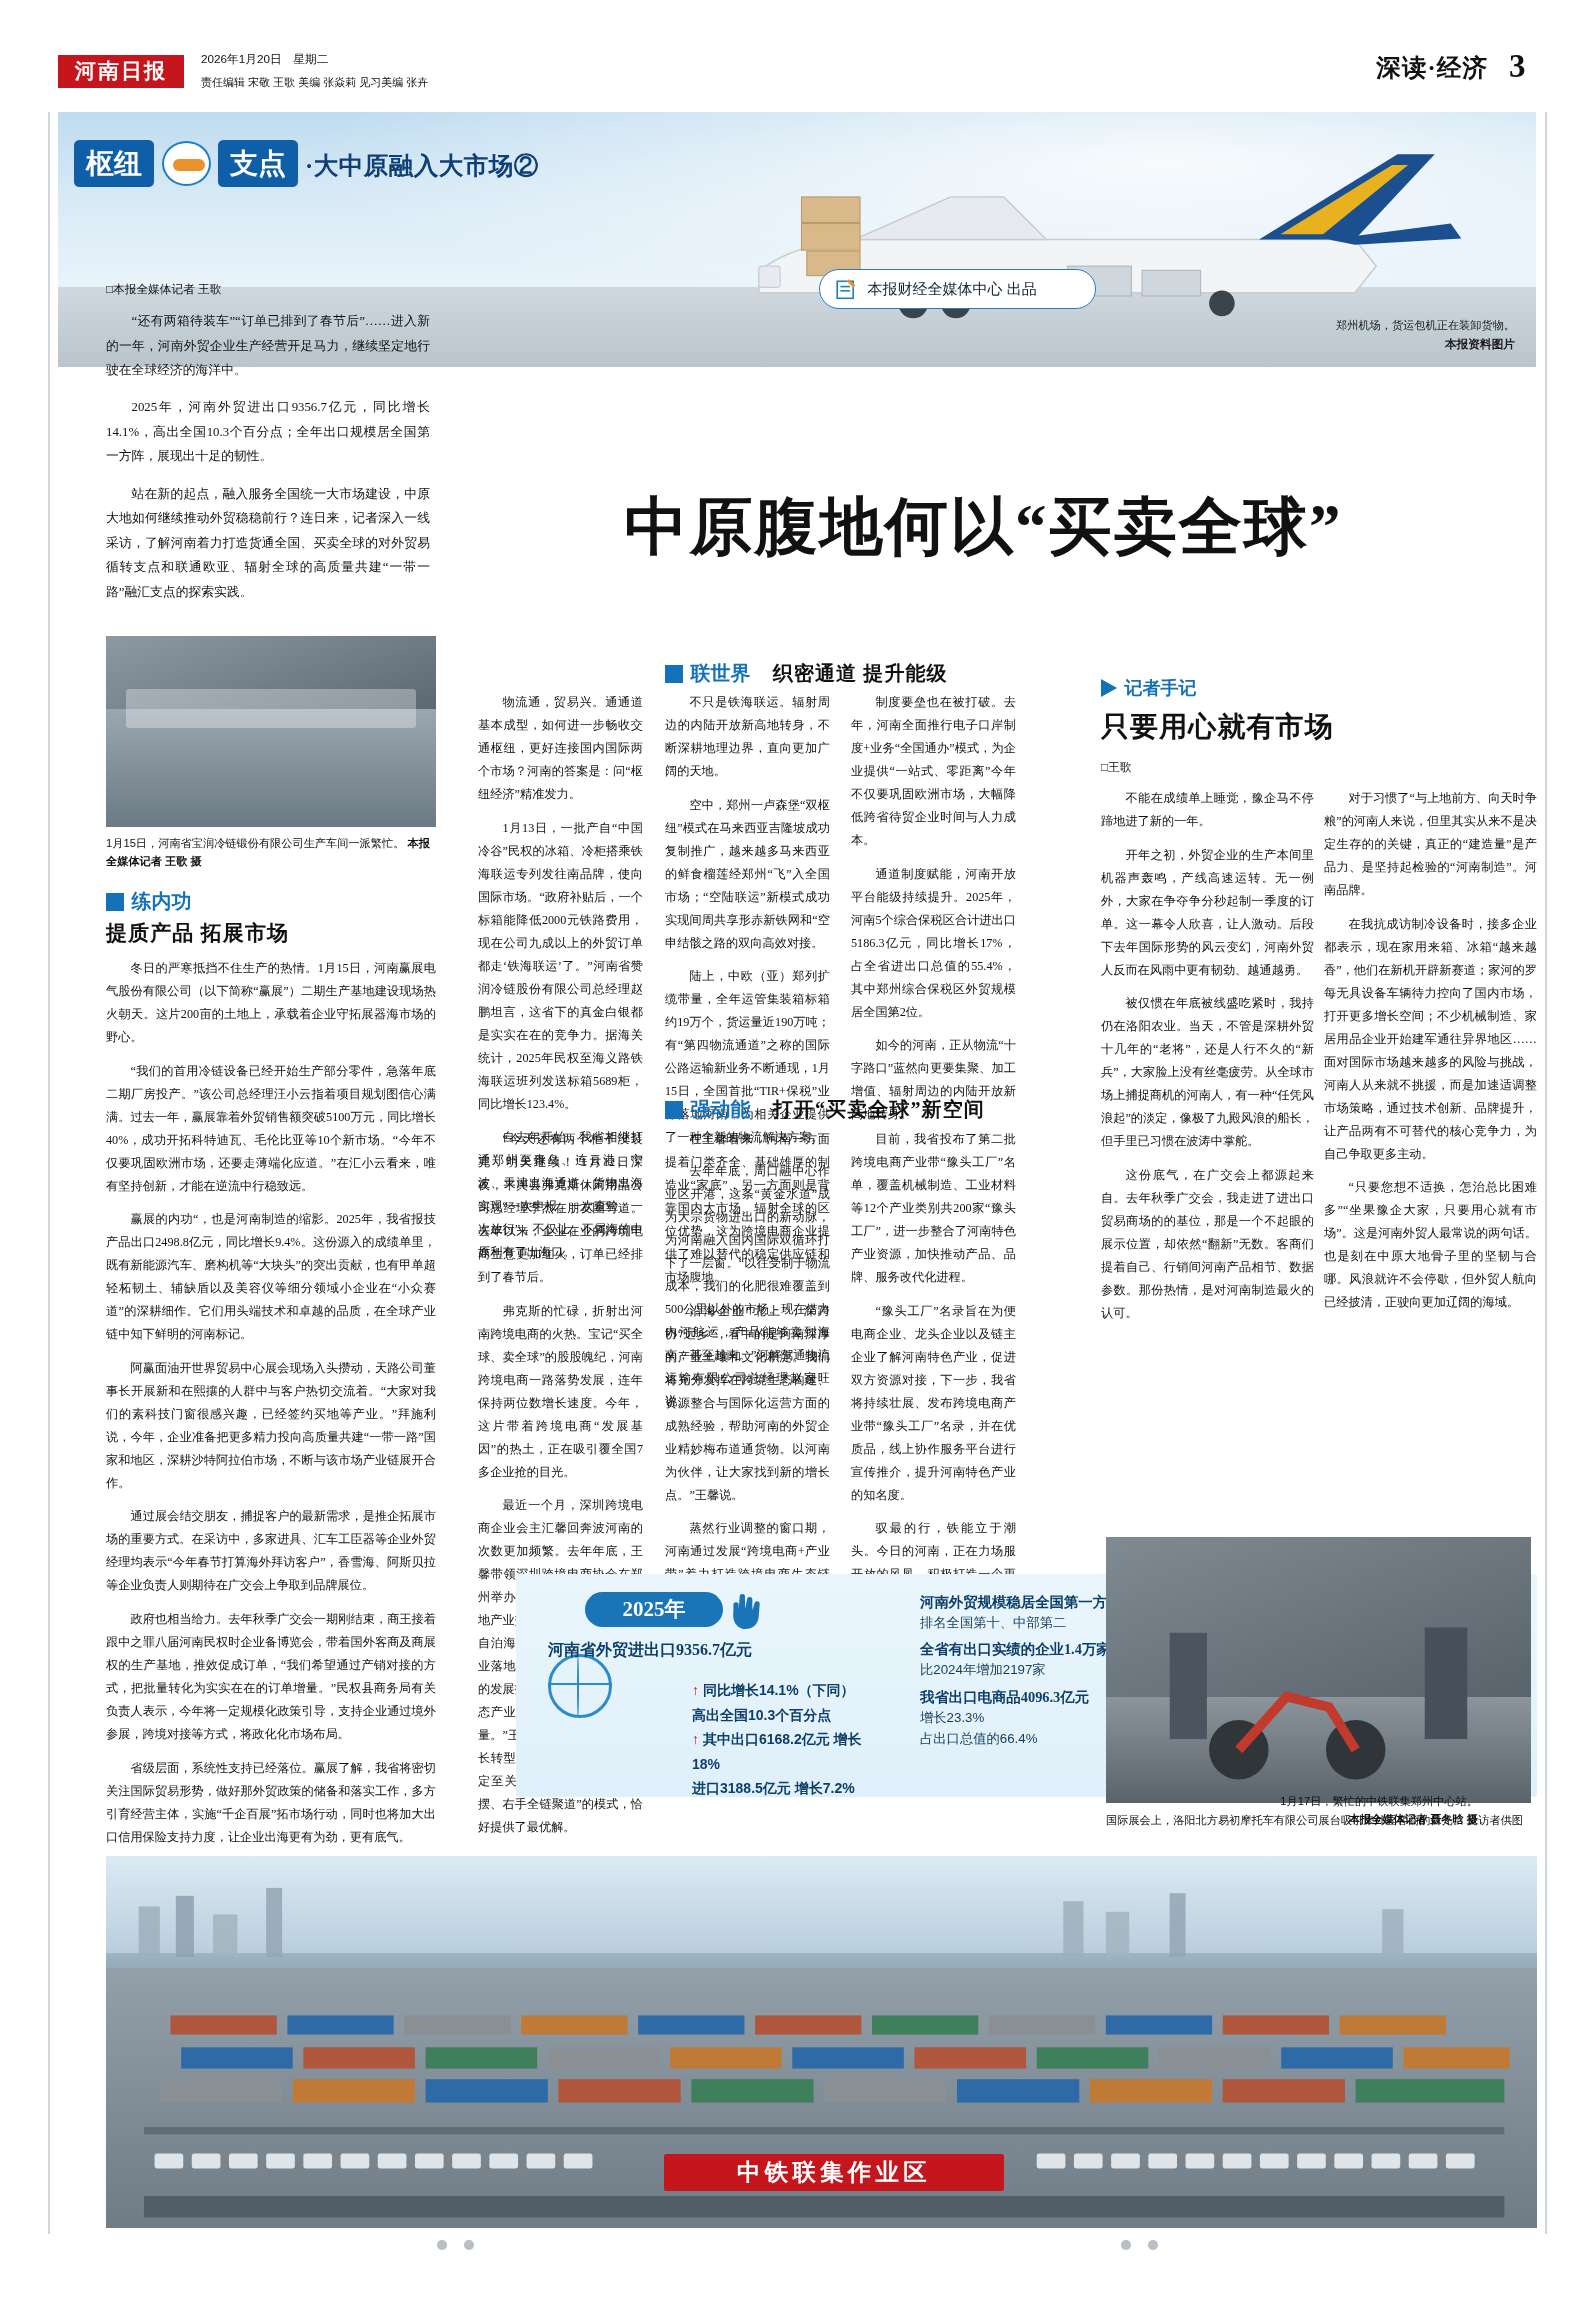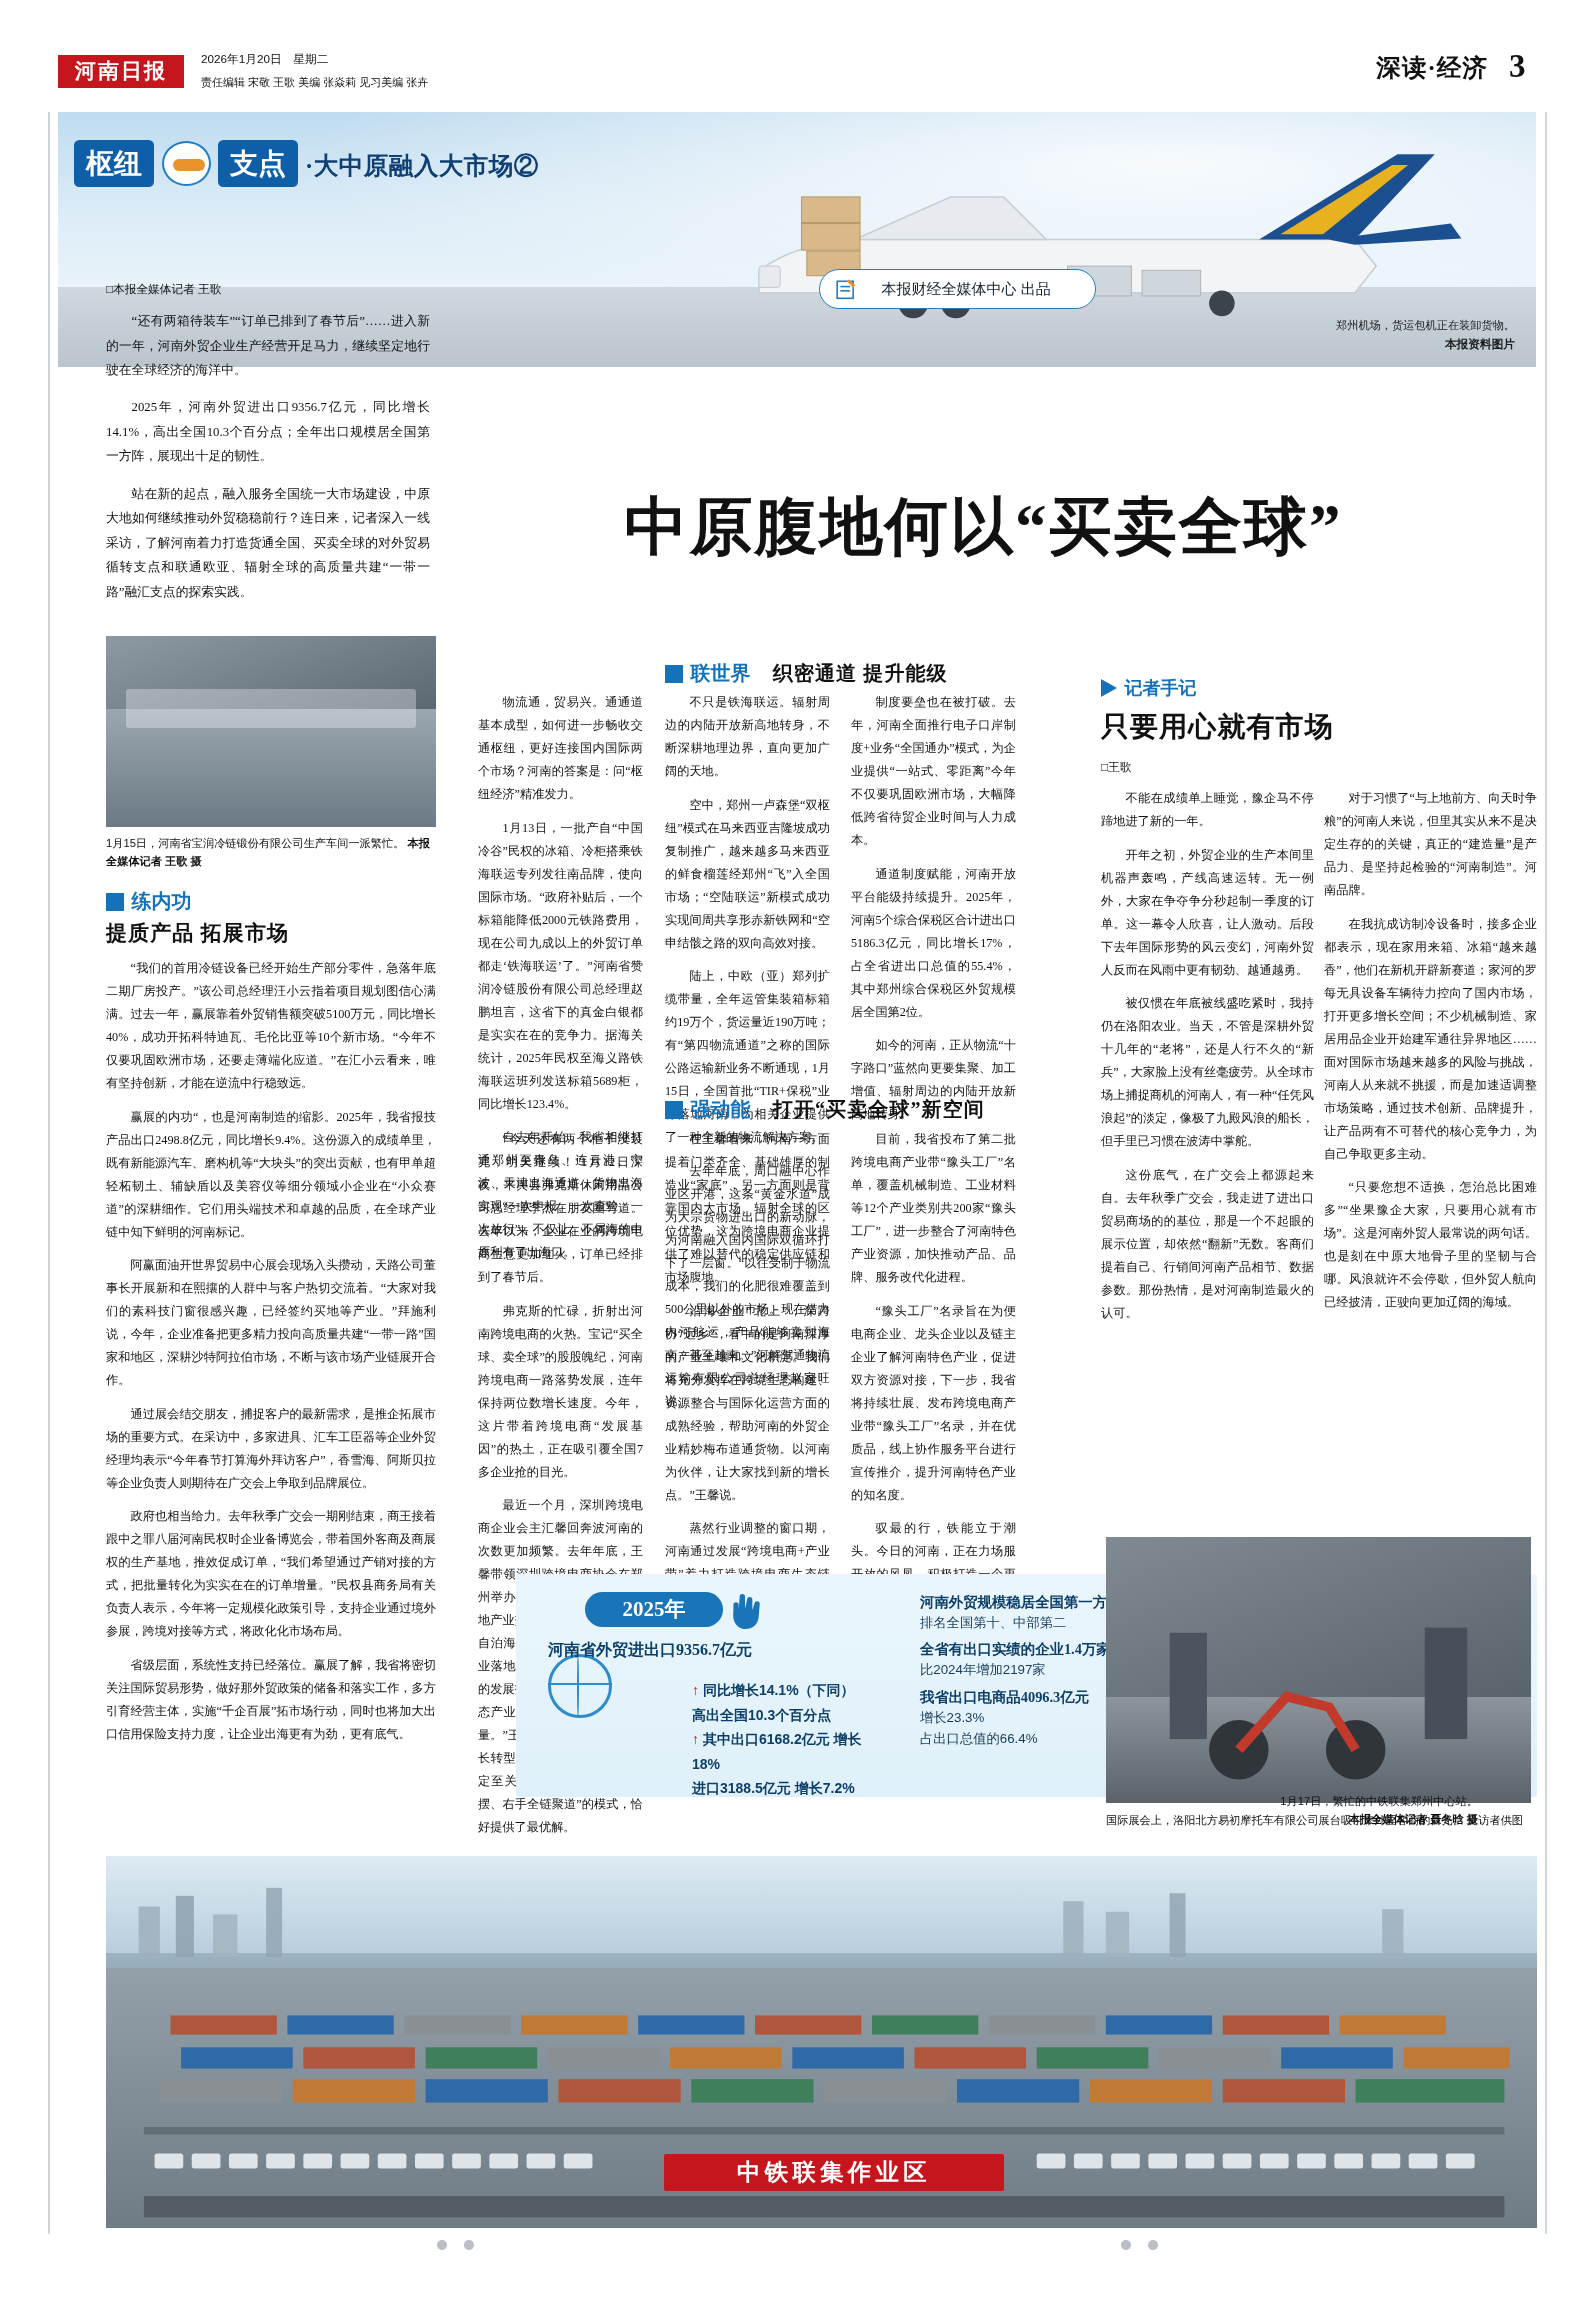--- a/index.html
+++ b/index.html
@@ -77,21 +77,21 @@
     font-size:28px; font-weight:bold; text-align:center; line-height:47px;
     font-family:"Liberation Serif", serif;
   }
   .banner-sub {
     position:absolute; left:247px; top:37px; font-size:24.5px; font-weight:bold; color:#0f3f73;
     font-family:"Liberation Serif", serif; letter-spacing:0.5px;
   }
   .hero-badge {
     position:absolute; left:761px; top:157px; width:277px; height:40px;
     background:#ffffff; border:1.6px solid #1f7fc4; border-radius:21px;
-    display:flex; align-items:center; padding-left:14px; gap:23px;
+    display:flex; align-items:center; padding-left:14px; gap:9px;
   }
   .hero-badge span.t { font-size:15px; color:#123; }
   .hero-caption1 {
     position:absolute; right:21px; bottom:34px; font-size:11.2px; color:#1b1b1b; text-align:right;
   }
   .hero-caption2 {
     position:absolute; right:21px; bottom:15px; font-size:11.7px; color:#1b1b1b; font-weight:bold; text-align:right;margin-left:40px;
   }
 
   
@@ -315,20 +315,21 @@
       <span>1月15日，河南省宝润冷链锻份有限公司生产车间一派繁忙。</span>
       <b>本报全媒体记者 王歌 摄</b>
     </div>
 
     <div class="sec-head" style="left:69px; top:856px;text-align:right;">
       <div class="sec-sq"></div>
       <div class="sec-t">练内功</div>
     </div>
     <div class="sec-sub" style="left:69px; top:887px;">提质产品 拓展市场</div>
     <div class="colbody" style="left:69px; top:925px; width:330px;">
+      <p>冬日的严寒抵挡不住生产的热情。1月15日，河南赢展电气股份有限公司（以下简称“赢展”）二期生产基地建设现场热火朝天。这片200亩的土地上，承载着企业守拓展器海市场的野心。</p>
       <p>“我们的首用冷链设备已经开始生产部分零件，急落年底二期厂房投产。”该公司总经理汪小云指着项目规划图信心满满。过去一年，赢展靠着外贸销售额突破5100万元，同比增长40%，成功开拓科特迪瓦、毛伦比亚等10个新市场。“今年不仅要巩固欧洲市场，还要走薄端化应道。”在汇小云看来，唯有坚持创新，才能在逆流中行稳致远。</p>
       <p>赢展的内功“，也是河南制造的缩影。2025年，我省报技产品出口2498.8亿元，同比增长9.4%。这份源入的成绩单里，既有新能源汽车、磨构机等“大块头”的突出贡献，也有甲单超轻柘韧土、辅缺盾以及美容仪等细分领域小企业在“小众赛道”的深耕细作。它们用头端技术和卓越的品质，在全球产业链中知下鲜明的河南标记。</p>
       <p>阿赢面油开世界贸易中心展会现场入头攒动，天路公司董事长开展新和在熙攘的人群中与客户热切交流着。“大家对我们的素科技门窗很感兴趣，已经签约买地等产业。”拜施利说，今年，企业准备把更多精力投向高质量共建“一带一路”国家和地区，深耕沙特阿拉伯市场，不断与该市场产业链展开合作。</p>
       <p>通过展会结交朋友，捕捉客户的最新需求，是推企拓展市场的重要方式。在采访中，多家进具、汇车工臣器等企业外贸经理均表示“今年春节打算海外拜访客户”，香雪海、阿斯贝拉等企业负责人则期待在广交会上争取到品牌展位。</p>
       <p>政府也相当给力。去年秋季广交会一期刚结束，商王接着跟中之罪八届河南民权时企业备博览会，带着国外客商及商展权的生产基地，推效促成订单，“我们希望通过产销对接的方式，把批量转化为实实在在的订单增量。”民权县商务局有关负责人表示，今年将一定规模化政策引导，支持企业通过境外参展，跨境对接等方式，将政化化市场布局。</p>
       <p>省级层面，系统性支持已经落位。赢展了解，我省将密切关注国际贸易形势，做好那外贸政策的储备和落实工作，多方引育经营主体，实施“千企百展”拓市场行动，同时也将加大出口信用保险支持力度，让企业出海更有为劲，更有底气。</p>
     </div>
 
     <div class="sec-head" style="left:628px; top:628px;">
       <div class="sec-sq"></div>

